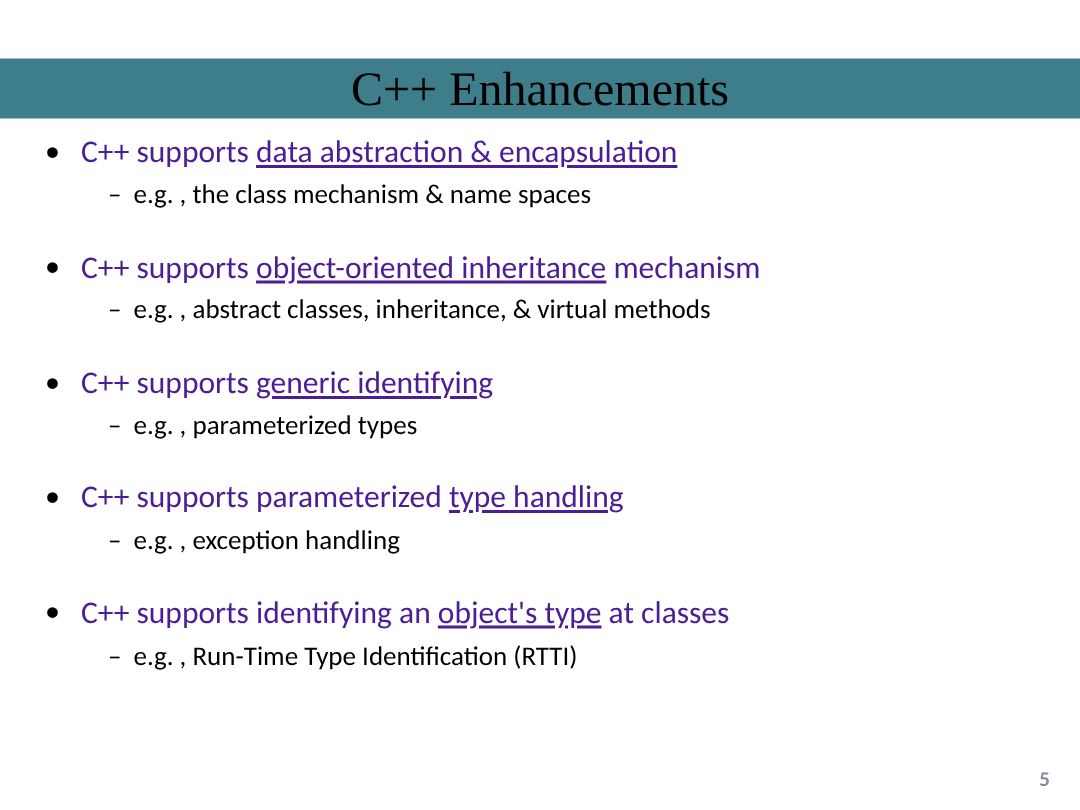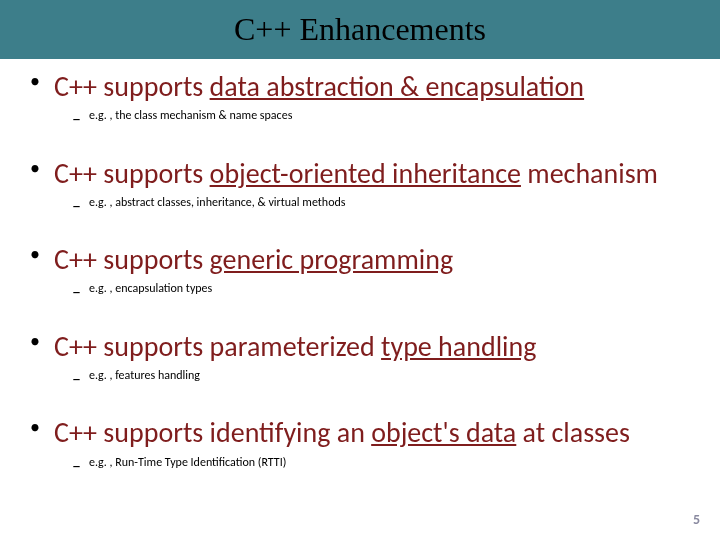--- a/index.html
+++ b/index.html
@@ -6,25 +6,26 @@
     body {
       width: 720px;
       height: 540px;
       font-family: Calibri, Arial, sans-serif;
       background: #fff;
       position: relative;
       overflow: hidden;
     }
     .header-bar {
       width: 100%;
-      height: 59px;
+      height: 40px;
       background: #3d7e8a;
       display: flex;
       align-items: center;
       justify-content: center;
+      margin-top: 39px;
     }
     .header-title {
       font-family: "Comic Sans MS", cursive;
       font-size: 32px;
       color: #000;
       font-weight: 400;
     }
     .content {
       padding: 8px 28px 0 28px;
     }
@@ -34,39 +35,39 @@
       margin-bottom: 2px;
     }
     .bullet-dot {
       font-size: 20px;
       color: #000;
       margin-right: 14px;
       margin-left: 2px;
       line-height: 1.45;
     }
     .bullet-text {
-      font-size: 28px;
-      color: #7f1d1d;
+      font-size: 21px;
+      color: #4c1d95;
       line-height: 1.4;
     }
     .underline { text-decoration: underline; }
     .sub-item {
       display: flex;
       align-items: flex-start;
       margin-left: 44px;
       margin-bottom: 22px;
     }
     .sub-dash {
       font-size: 18px;
       color: #000;
       margin-right: 8px;
       line-height: 1.3;
     }
     .sub-text {
-      font-size: 12px;
+      font-size: 18px;
       color: #000;
       line-height: 1.3;
     }
     .page-number {
       position: absolute;
       bottom: 12px;
       right: 20px;
       font-size: 14px;
       color: #8a8aa0;
       font-weight: 600;
@@ -99,43 +100,43 @@
     </span>
   </div>
   <div class="sub-item">
     <span class="sub-dash">–</span>
     <span class="sub-text">e.g. , abstract classes, inheritance, &amp; virtual methods</span>
   </div>
 
   <div class="bullet-item">
     <span class="bullet-dot">•</span>
     <span class="bullet-text">
-      <span>C++ supports </span><span class="underline">generic programming</span><span></span>
+      <span>C++ supports </span><span class="underline">generic identifying</span><span></span>
     </span>
   </div>
   <div class="sub-item">
     <span class="sub-dash">–</span>
-    <span class="sub-text">e.g. , encapsulation types</span>
+    <span class="sub-text">e.g. , parameterized types</span>
   </div>
 
   <div class="bullet-item">
     <span class="bullet-dot">•</span>
     <span class="bullet-text">
       <span>C++ supports parameterized </span><span class="underline">type handling</span><span></span>
     </span>
   </div>
   <div class="sub-item">
     <span class="sub-dash">–</span>
-    <span class="sub-text">e.g. , features handling</span>
+    <span class="sub-text">e.g. , exception handling</span>
   </div>
 
   <div class="bullet-item">
     <span class="bullet-dot">•</span>
     <span class="bullet-text">
-      <span>C++ supports identifying an </span><span class="underline">object's data</span><span> at classes</span>
+      <span>C++ supports identifying an </span><span class="underline">object's type</span><span> at classes</span>
     </span>
   </div>
   <div class="sub-item">
     <span class="sub-dash">–</span>
     <span class="sub-text">e.g. , Run-Time Type Identification (RTTI)</span>
   </div>
 
 </div>
 
 <div class="page-number">5</div>

